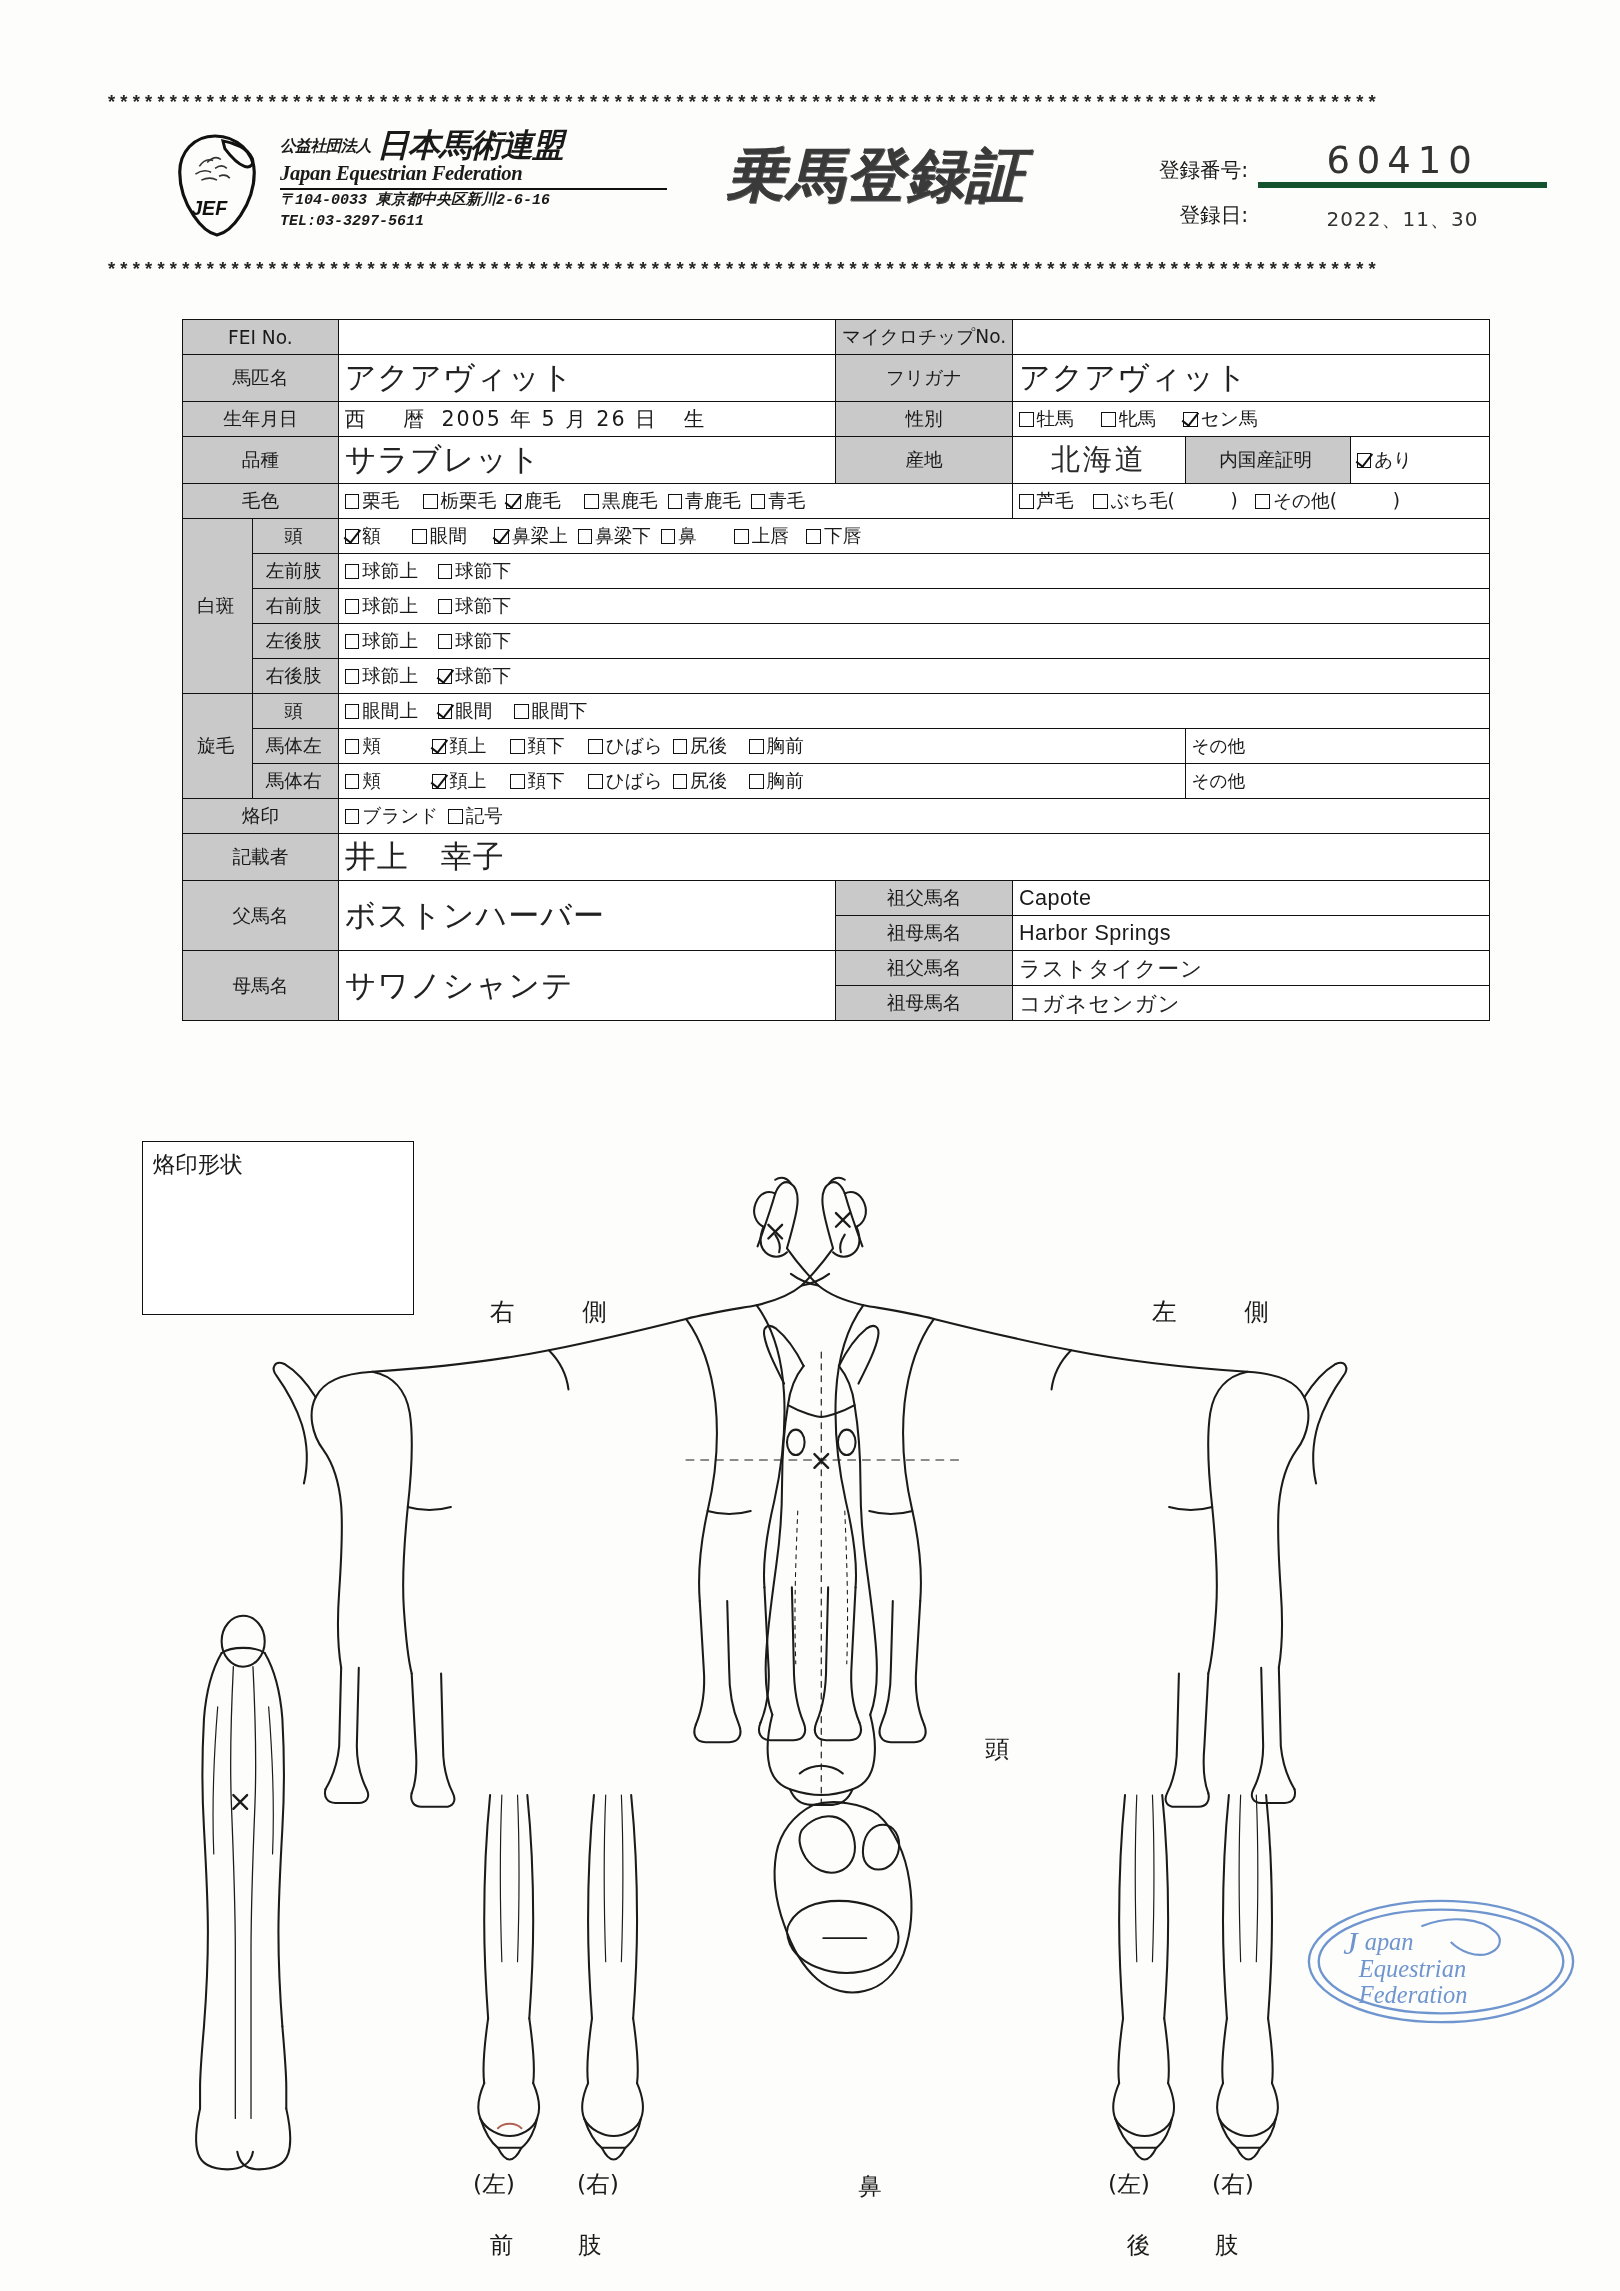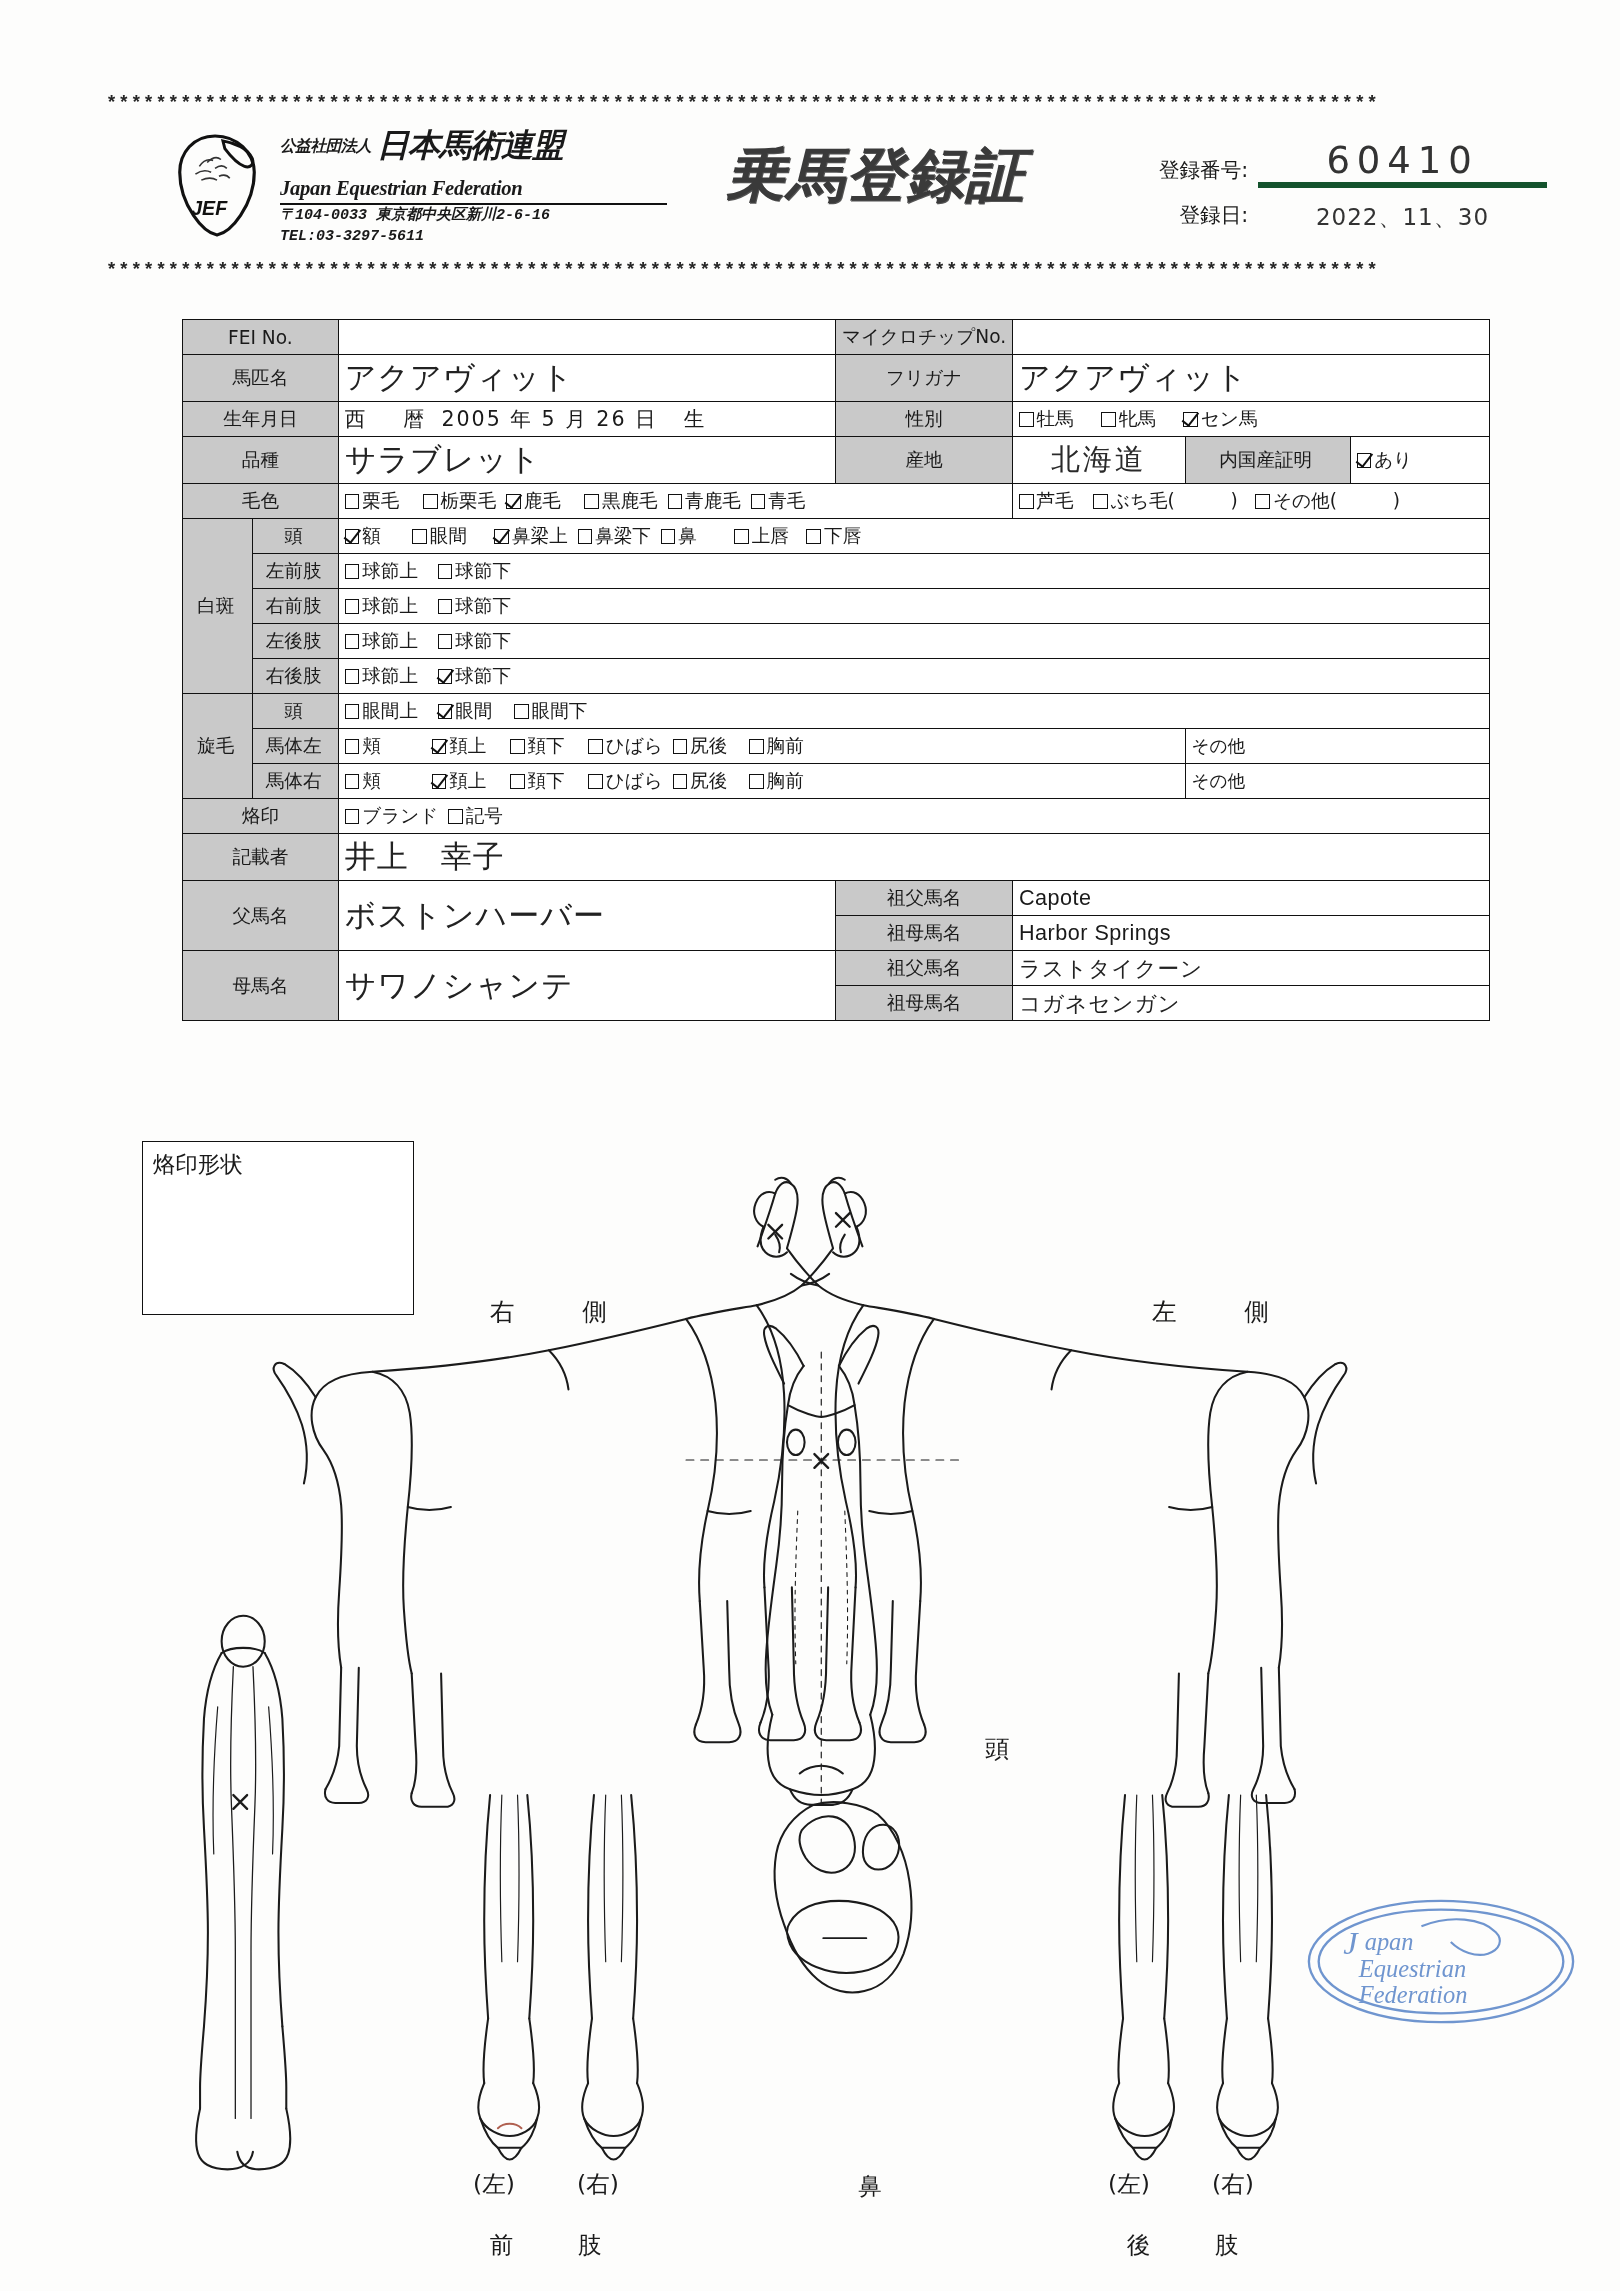--- a/index.html
+++ b/index.html
@@ -35,21 +35,21 @@
   .org-kouekikanji { font-size:15.7px; font-weight:bold; font-style:italic;
         font-family:"DejaVu Sans", sans-serif; letter-spacing:-0.5px; padding-bottom:3.9px;}
   .org-jp {
     font-family:"DejaVu Sans", sans-serif;
     font-size:32px; font-weight:bold; font-style:italic;
     letter-spacing:-1px; line-height:1;
   }
   .org-en {
     font-family:"Liberation Serif", serif;
     font-size:20.6px; font-style:italic; font-weight:bold;
-    letter-spacing:-0.3px; margin-top:16px;
+    letter-spacing:-0.3px; margin-top:1px;
   }
   .org-sep { border-top:2px solid #111; margin-top:2.9px; width:387px; }
   .org-addr {
     font-family:Liberation Mono, monospace;
     font-size:15px; font-weight:bold; font-style:italic;
     line-height:1.25; letter-spacing:0px; margin-top:2px;
   }
 
   .doc-title {
     position:absolute; left:564px; top:9.8px; width:412px;
@@ -63,21 +63,21 @@
 
   .reg-block { position:absolute; left:1010px; top:11.8px; width:431px; }
   .reg-row { display:flex; align-items:flex-end; margin-bottom:13.7px; }
   .reg-label { font-family:"DejaVu Sans", sans-serif; font-size:20.6px; width:142px; text-align:right; padding-right:9.8px; padding-bottom:3.9px;}
   .reg-value-wrap { flex:1; border-bottom:6px solid #14532d; text-align:center; }
   .reg-value {
     font-family:"DejaVu Sans", sans-serif;
     font-size:37px; letter-spacing:6.9px; color:#333;
     padding-bottom:2px;
   }
-  .reg-value.date { font-size:23px; letter-spacing:1px;text-align:right; }
+  .reg-value.date { font-size:20px; letter-spacing:1px;text-align:right; }
   .reg-row.no-rule .reg-value-wrap { border-bottom:none; }
 
   
   .tbl {
     position:absolute; left:182px; top:319px; width:1308px;
     border-collapse:collapse;
     font-family:"DejaVu Sans", sans-serif;
     font-size:18.6px;
   }
   .tbl td {

